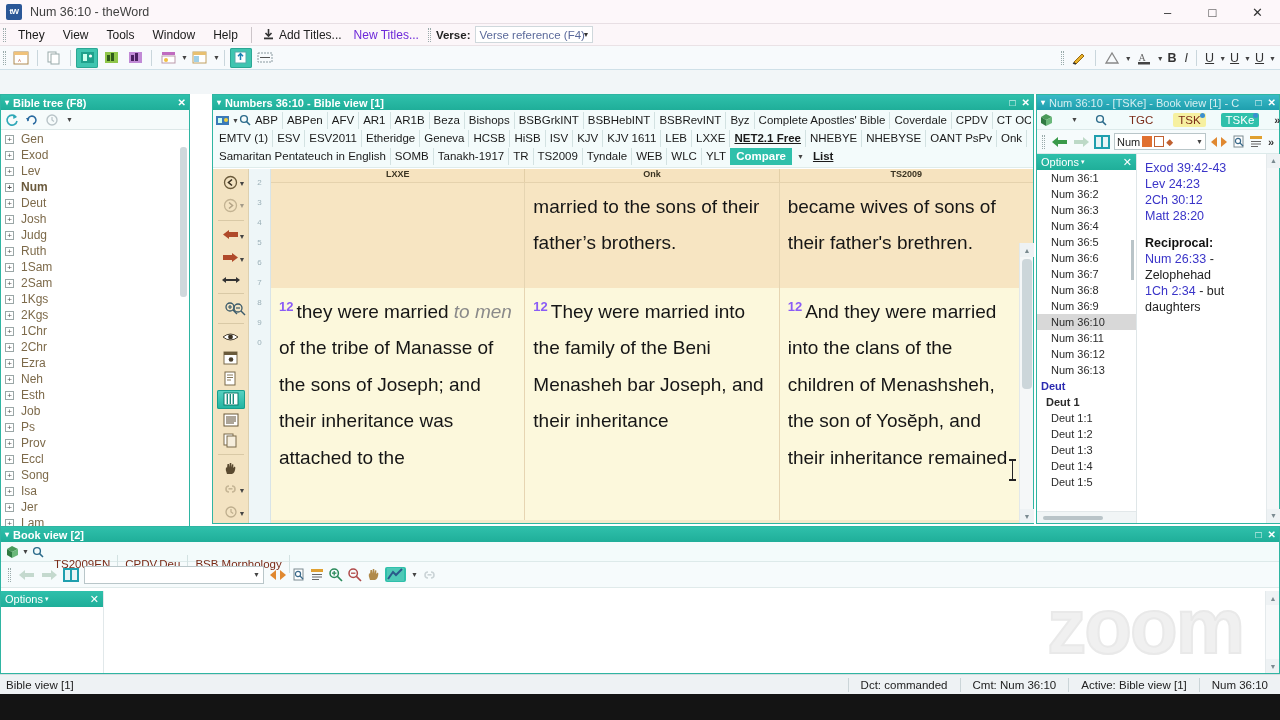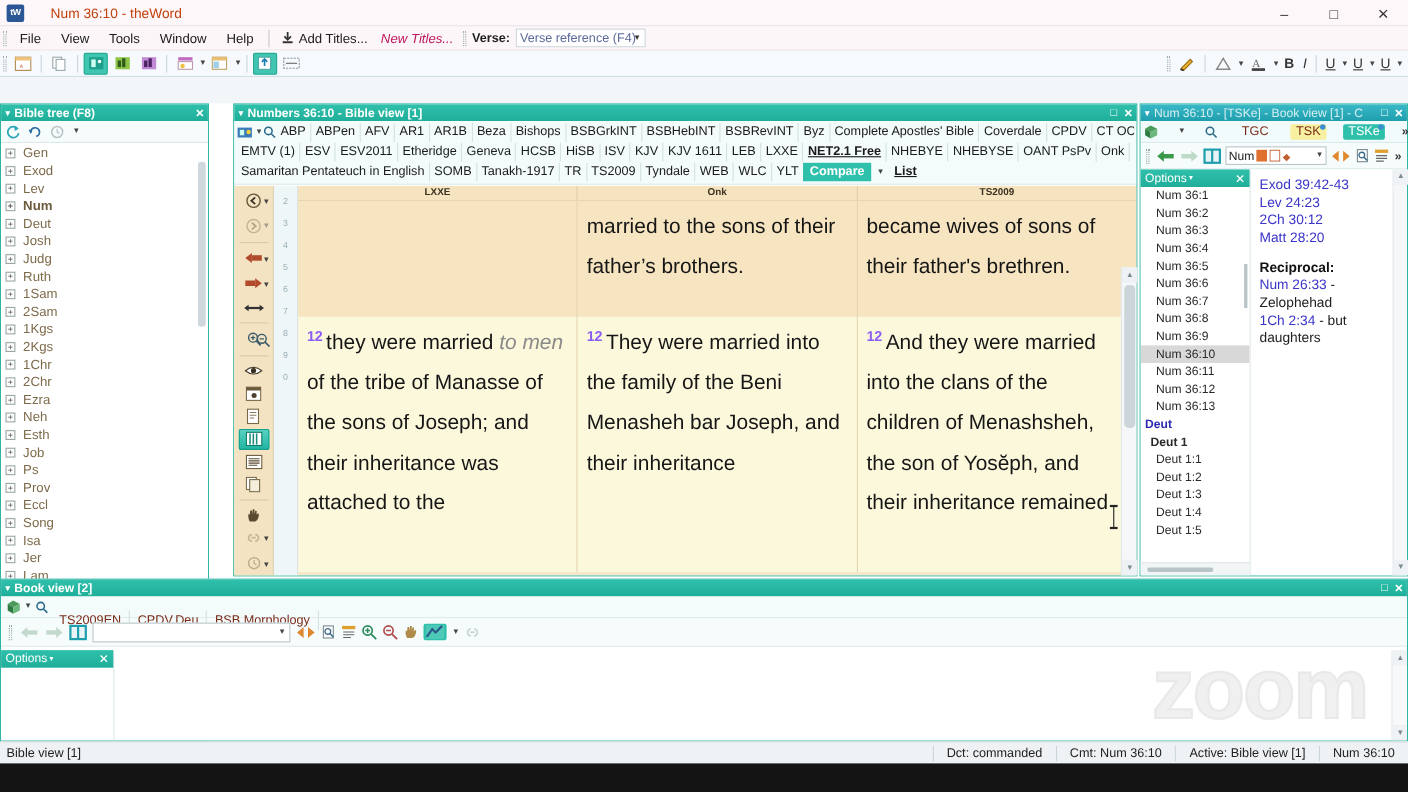--- a/index.html
+++ b/index.html
@@ -16,35 +16,35 @@
   
   .titlebar {
     height:24px; background:#fdf7fa; display:flex; align-items:center;
     border-bottom:1px solid #e8dfe4; position:relative;
   }
   .tb-logo {
     width:16px;height:16px;margin-left:6px;background:#2b5797;color:#fff;
     font-size:8px;font-weight:bold;display:flex;align-items:center;justify-content:center;
     border-radius:2px;letter-spacing:-0.5px;
   }
-  .tb-title { margin-left:24px; font-size:12.5px; color:#c2410c; }
+  .tb-title { margin-left:8px; font-size:12.5px; color:#404040; }
   .tb-btns { position:absolute; right:0; top:0; display:flex; height:24px; }
   .tb-btn { width:45px; display:flex;align-items:center;justify-content:center; font-size:13px; color:#333;}
 
   
   .menubar {
     height:22px; background:#fcf6f9; display:flex; align-items:center; font-size:12px;
     border-bottom:1px solid #eae2e6; position:relative;
   }
   .menu-item { padding:0 9px; line-height:22px; color:#1a1a1a; }
   .mb-sep { width:1px;height:16px;background:#ccc5c9;margin:0 4px; }
   .grip { width:3px;height:14px;border-left:1px dotted #9aa;border-right:1px dotted #9aa; margin:0 3px;}
   .mb-tool { display:flex;align-items:center;gap:4px;padding:0 6px;line-height:22px;}
   .mb-tool .lbl{font-size:12px;}
-  .red { color:#be185d;font-style:italic; }
+  .red { color:#6d28d9; }
 
   
   .toolbar {
     height:24px; background:#f7fafc; display:flex; align-items:center;
     border-bottom:1px solid #cfe0e8; position:relative;
   }
   .tbtn { width:22px;height:20px;margin:0 1px;display:flex;align-items:center;justify-content:center;border-radius:2px;}
   .tbtn.on { background:#3fc5b0; box-shadow:inset 0 0 0 1px #2ba794;}
   .tsep { width:1px;height:16px;background:#c9d6dc;margin:0 4px;}
   .caret { font-size:7px;color:#444;margin-left:1px;}
@@ -178,21 +178,21 @@
     <div class="tb-title">Num 36:10 - theWord</div>
     <div class="tb-btns">
       <div class="tb-btn">–</div>
       <div class="tb-btn">□</div>
       <div class="tb-btn close">✕</div>
     </div>
   </div>
 
   <div class="menubar">
     <div class="grip"></div>
-    <div class="menu-item">File</div>
+    <div class="menu-item">They</div>
     <div class="menu-item">View</div>
     <div class="menu-item">Tools</div>
     <div class="menu-item">Window</div>
     <div class="menu-item">Help</div>
     <div class="mb-sep"></div>
     <div class="mb-tool">
       <span>
         <svg width="13" height="13" viewBox="0 0 13 13">
             <path d="M6.5 1 L6.5 7 M3.5 5 L6.5 8.2 L9.5 5" stroke="#333" stroke-width="1.6" fill="none"></path>
             <rect x="2" y="9.5" width="9" height="1.8" fill="#333"></rect>

